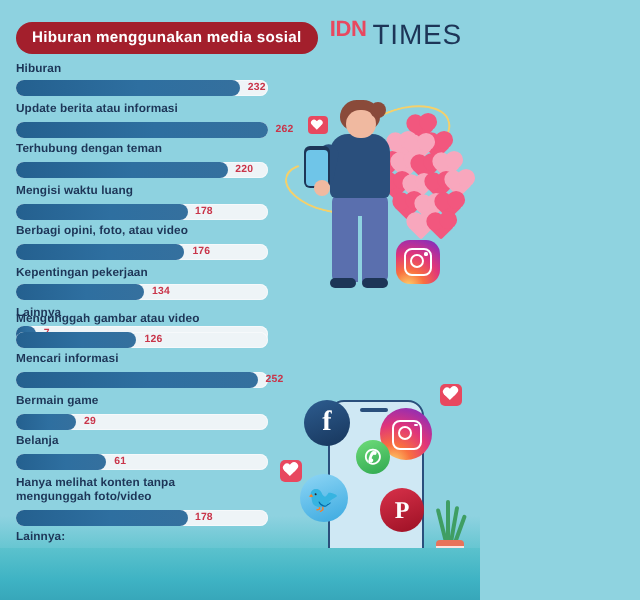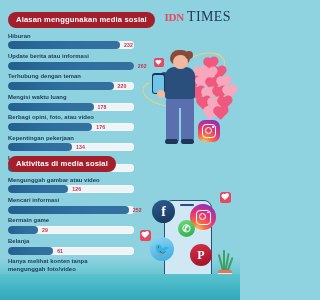--- a/index.html
+++ b/index.html
@@ -10,23 +10,22 @@
     position:relative;
   }
   .canvas{
     position:absolute;inset:0;
     background:linear-gradient(180deg,#8ed2e0 0%,#8ed2e0 86%,#5bc2cd 93%,#3fb3c4 100%);
     overflow:hidden;
   }
   
   .logo{
     position:absolute;top:9px;right:9px;
-    display:flex;align-items:center;gap:3px;
+    display:flex;align-items:flex-start;gap:3px;
     letter-spacing:.2px;
-    font-family:Liberation Serif, serif;
   }
   .logo .idn{color:#e8485f;font-weight:bold;font-size:11px;letter-spacing:-.2px;}
   .logo .times{color:#1d3557;font-weight:normal;font-size:14px;letter-spacing:.4px;}
 
   
   .pill{
     display:inline-block;
     background:#a31f2c;
     color:#ffffff;
     font-size:7.6px;
@@ -166,21 +165,21 @@
 <body>
 
 <div class="canvas">
 
   <div class="logo">
     <span class="idn">IDN</span>
     <span class="times">TIMES</span>
   </div>
 
   <div class="section" id="section-reasons">
-    <div class="pill">Alasan menggunakan media sosial</div>
+    <div class="pill">Hiburan menggunakan media sosial</div>
     <div class="rows">
 
       <div class="row">
         <div class="row-label">Hiburan</div>
         <div class="track">
           <div class="fill" style="width:88.5%"></div>
           <div class="val" style="left:92%">232</div>
         </div>
       </div>
 
@@ -229,21 +228,20 @@
         <div class="track">
           <div class="fill" style="width:8%"></div>
           <div class="val" style="left:11%">7</div>
         </div>
       </div>
 
     </div>
   </div>
 
   <div class="section" id="section-activities">
-    <div class="pill">Aktivitas di media sosial</div>
     <div class="rows">
 
       <div class="row">
         <div class="row-label">Mengunggah gambar atau video</div>
         <div class="track">
           <div class="fill" style="width:48%"></div>
           <div class="val" style="left:51%">126</div>
         </div>
       </div>
 

